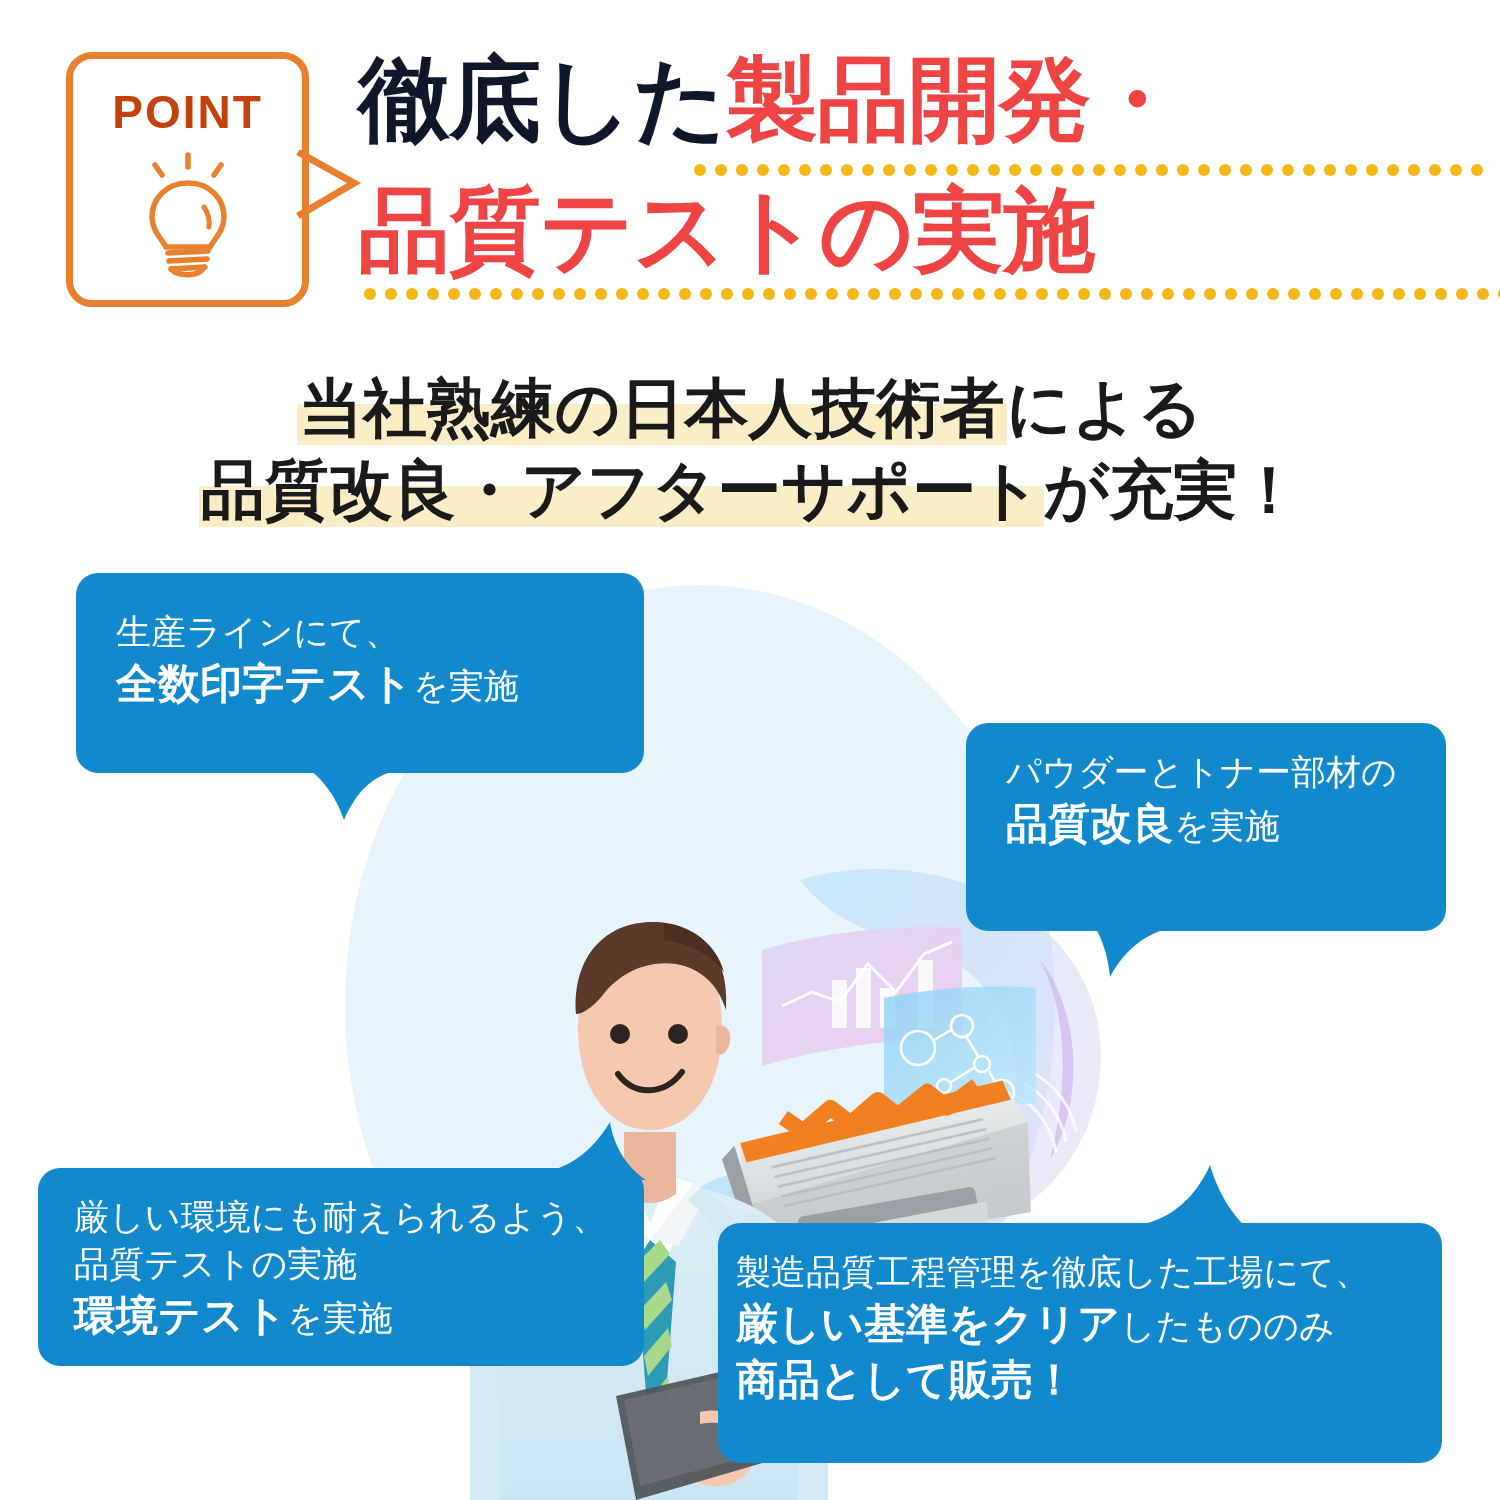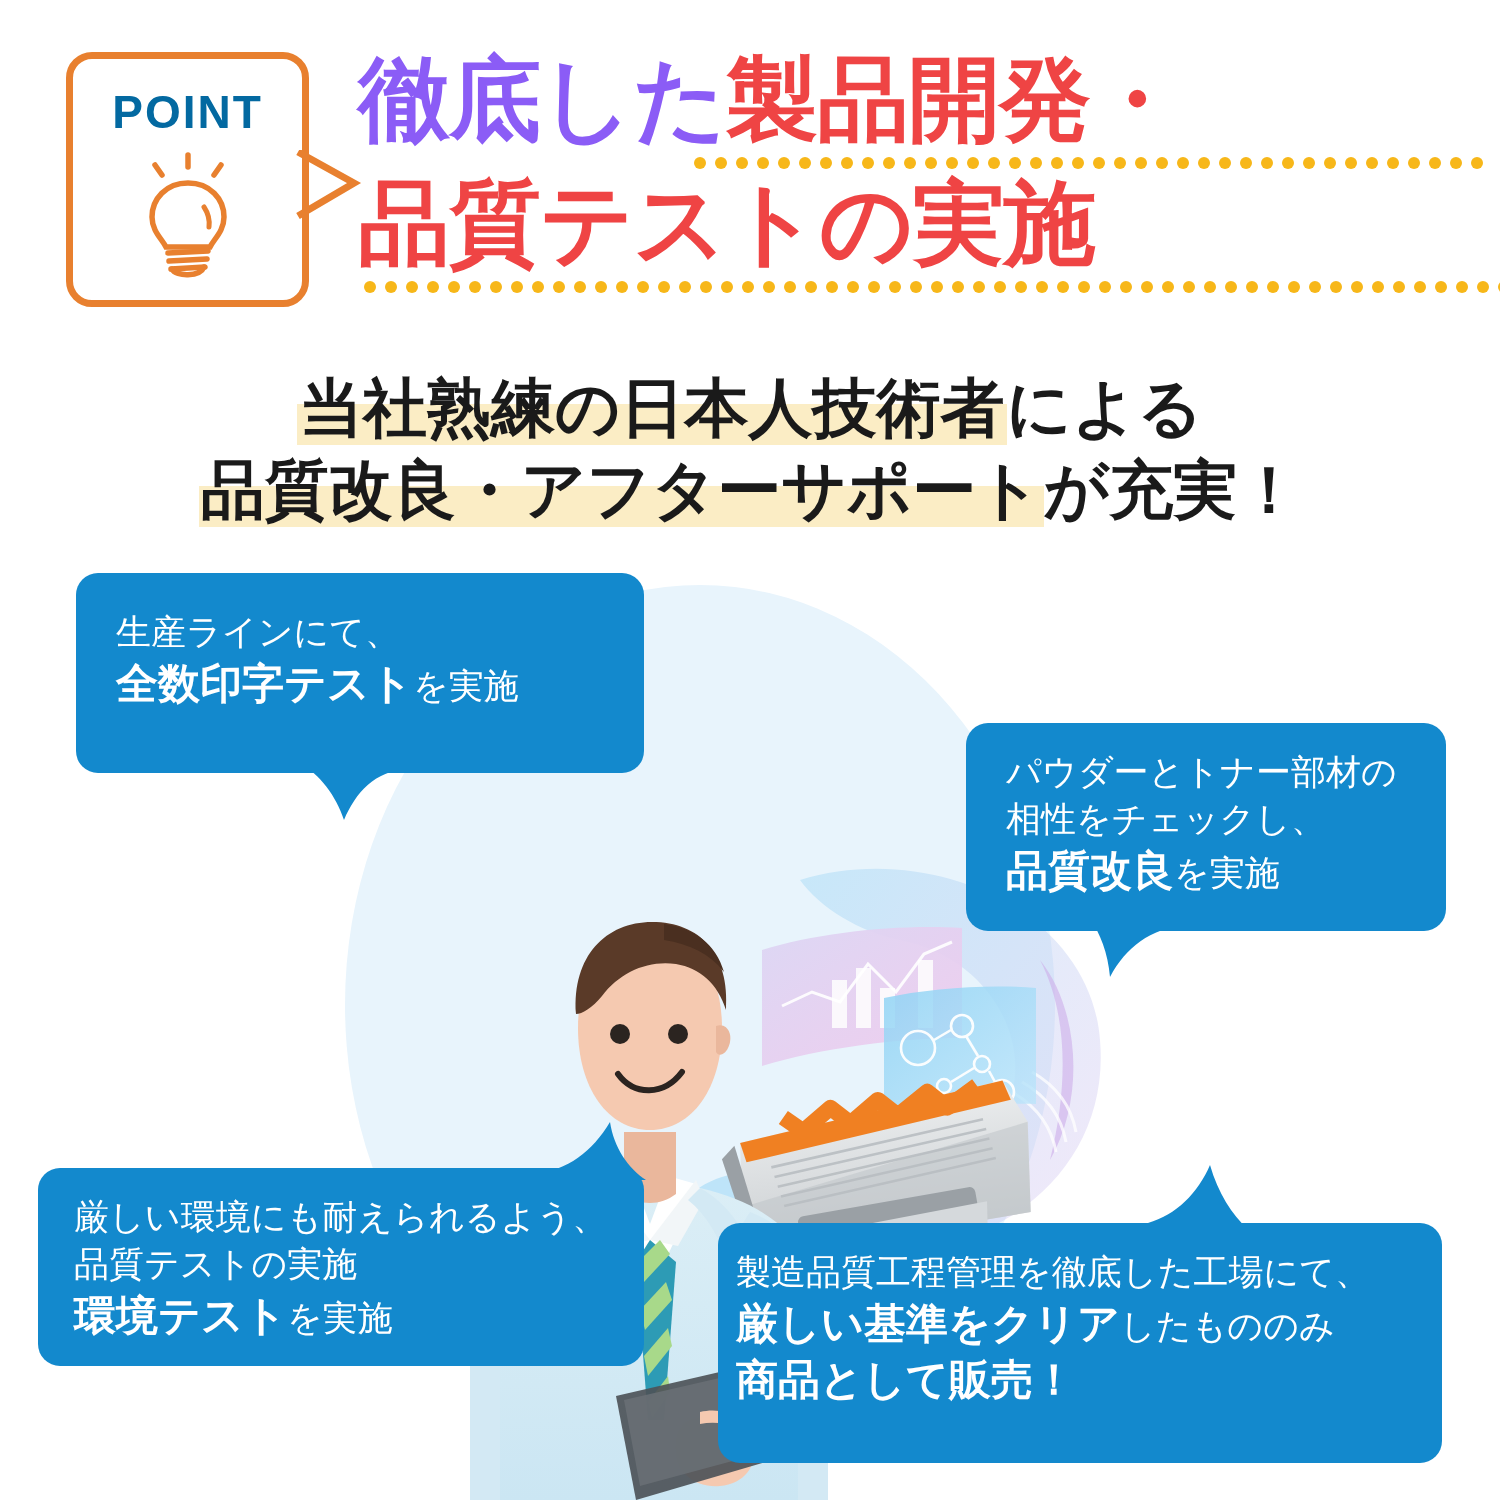--- a/index.html
+++ b/index.html
@@ -11,39 +11,39 @@
     overflow:hidden;
   }
 
   
   #point-badge {
     position:absolute; left:66px; top:52px; width:243px; height:255px;
     border:7px solid #e8802f; border-radius:26px; background:#fff;
     display:flex; flex-direction:column; align-items:center; z-index:6;
   }
   #point-word {
-    font-size:46px; font-weight:bold; color:#0369a1; letter-spacing:2px;
+    font-size:46px; font-weight:bold; color:#c2410c; letter-spacing:2px;
     margin-top:26px; font-family:"Liberation Sans",sans-serif;
   }
   #bulb-wrap { margin-top:8px; }
   
   #point-tail {
     position:absolute; left:296px; top:150px; width:66px; height:70px; z-index:7;
   }
 
   
   #headline {
     position:absolute; left:358px; top:48px; width:1000px; z-index:5;
   }
   .hl-line {
     font-size:92px; font-weight:bold; line-height:1.12;
     letter-spacing:-1px; white-space:nowrap;
     font-family:"DejaVu Sans","Liberation Sans",sans-serif;
   }
-  .hl-black { color:#8b5cf6; }
+  .hl-black { color:#0f172a;font-family:Liberation Mono, monospace; }
   .hl-orange { color:#ef4444; }
   .dotrow { height:18px; display:flex; align-items:center; margin-top:3px; }
   .dotrow span {
     display:block; width:12px; height:12px; border-radius:50%;
     background:#f7b719; margin-right:9px; flex:0 0 auto;
   }
   #dotrow1 { margin-left:336px; }
   #dotrow2 { margin-left:6px; }
 
   
@@ -372,21 +372,20 @@
 <div class="bubble" id="bubble-1">
   <div class="ln lt">生産ラインにて、</div>
   <div class="ln bd"><span>全数印字テスト</span><span class="sm">を実施</span></div>
 </div>
 
 <svg class="tail" id="tail-2" viewBox="0 0 96 60">
   <path d="M96 0 L96 6 C60 10 36 28 20 58 C18 34 10 14 0 0 Z" fill="#1389cd"></path>
 </svg>
 <div class="bubble" id="bubble-2">
   <div class="ln lt">パウダーとトナー部材の</div>
-  <div class="ln lt">相性をチェックし、</div>
   <div class="ln bd"><span>品質改良</span><span class="sm">を実施</span></div>
 </div>
 
 <svg class="tail" id="tail-3" viewBox="0 0 112 60">
   <path d="M0 58 L0 52 C34 48 58 30 76 0 C80 26 94 46 112 58 Z" fill="#1389cd"></path>
 </svg>
 <div class="bubble" id="bubble-3">
   <div class="ln lt">厳しい環境にも耐えられるよう、</div>
   <div class="ln lt">品質テストの実施</div>
   <div class="ln bd"><span>環境テスト</span><span class="sm">を実施</span></div>

